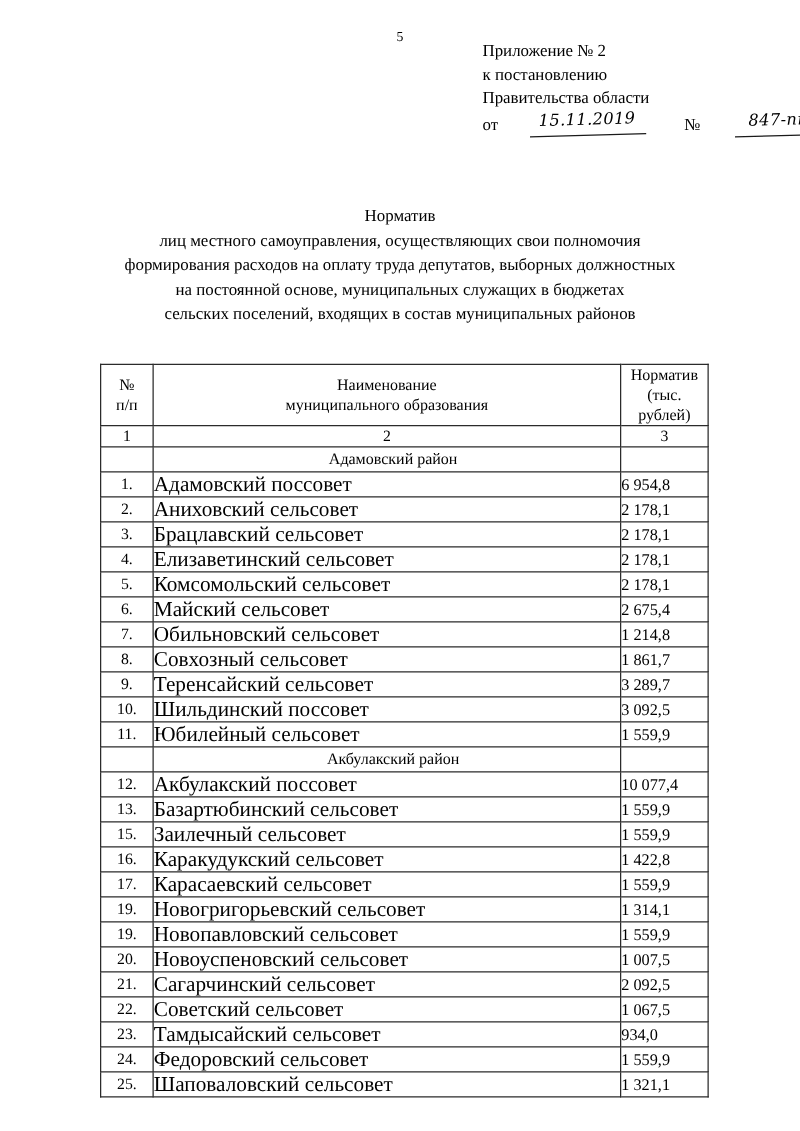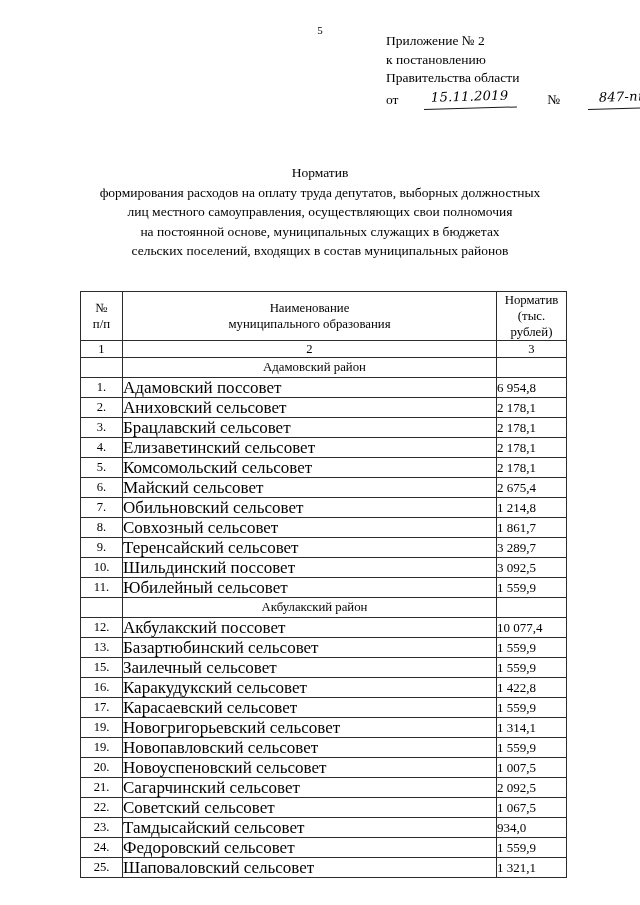--- a/index.html
+++ b/index.html
@@ -180,22 +180,22 @@
     <div class="approval-signline">
       <span class="sign-label">от</span>
       <span class="handwritten hw-date">15.11.2019</span>
       <span class="num-sign">№</span>
       <span class="handwritten hw-number">847-пп</span>
     </div>
   </div>
 
   <div class="doc-title">
     <div class="tline">Норматив</div>
+    <div class="tline">лиц местного самоуправления, осуществляющих свои полномочия</div>
     <div class="tline">формирования расходов на оплату труда депутатов, выборных должностных</div>
-    <div class="tline">лиц местного самоуправления, осуществляющих свои полномочия</div>
     <div class="tline">на постоянной основе, муниципальных служащих в бюджетах</div>
     <div class="tline">сельских поселений, входящих в состав муниципальных районов</div>
   </div>
 
   <div class="table-wrap">
     <table class="norm-table">
       <colgroup>
         <col class="c-num">
         <col class="c-name">
         <col class="c-value">

